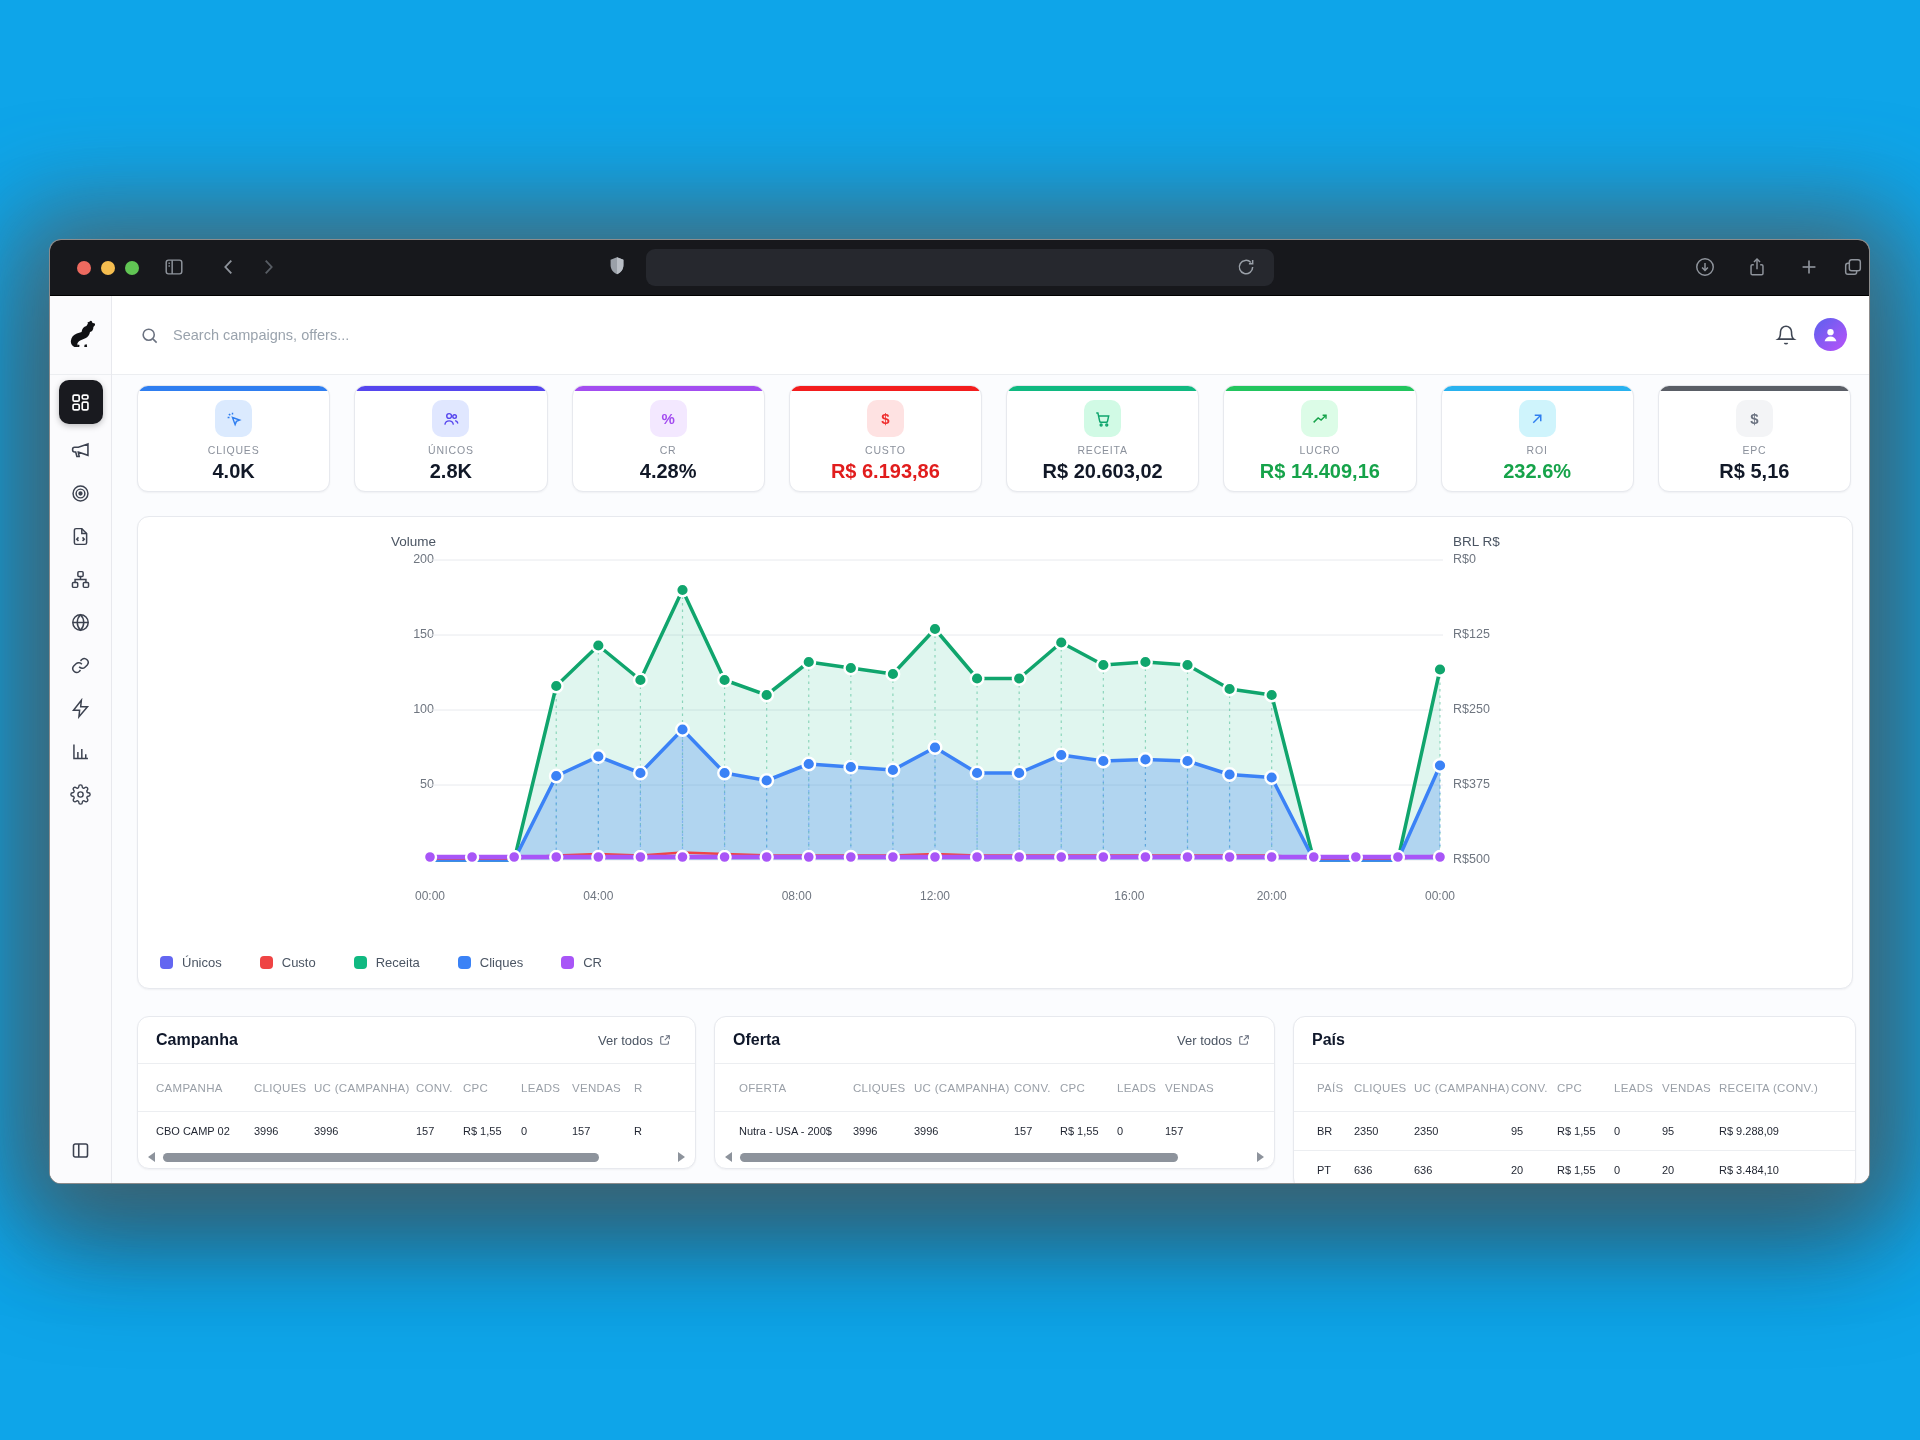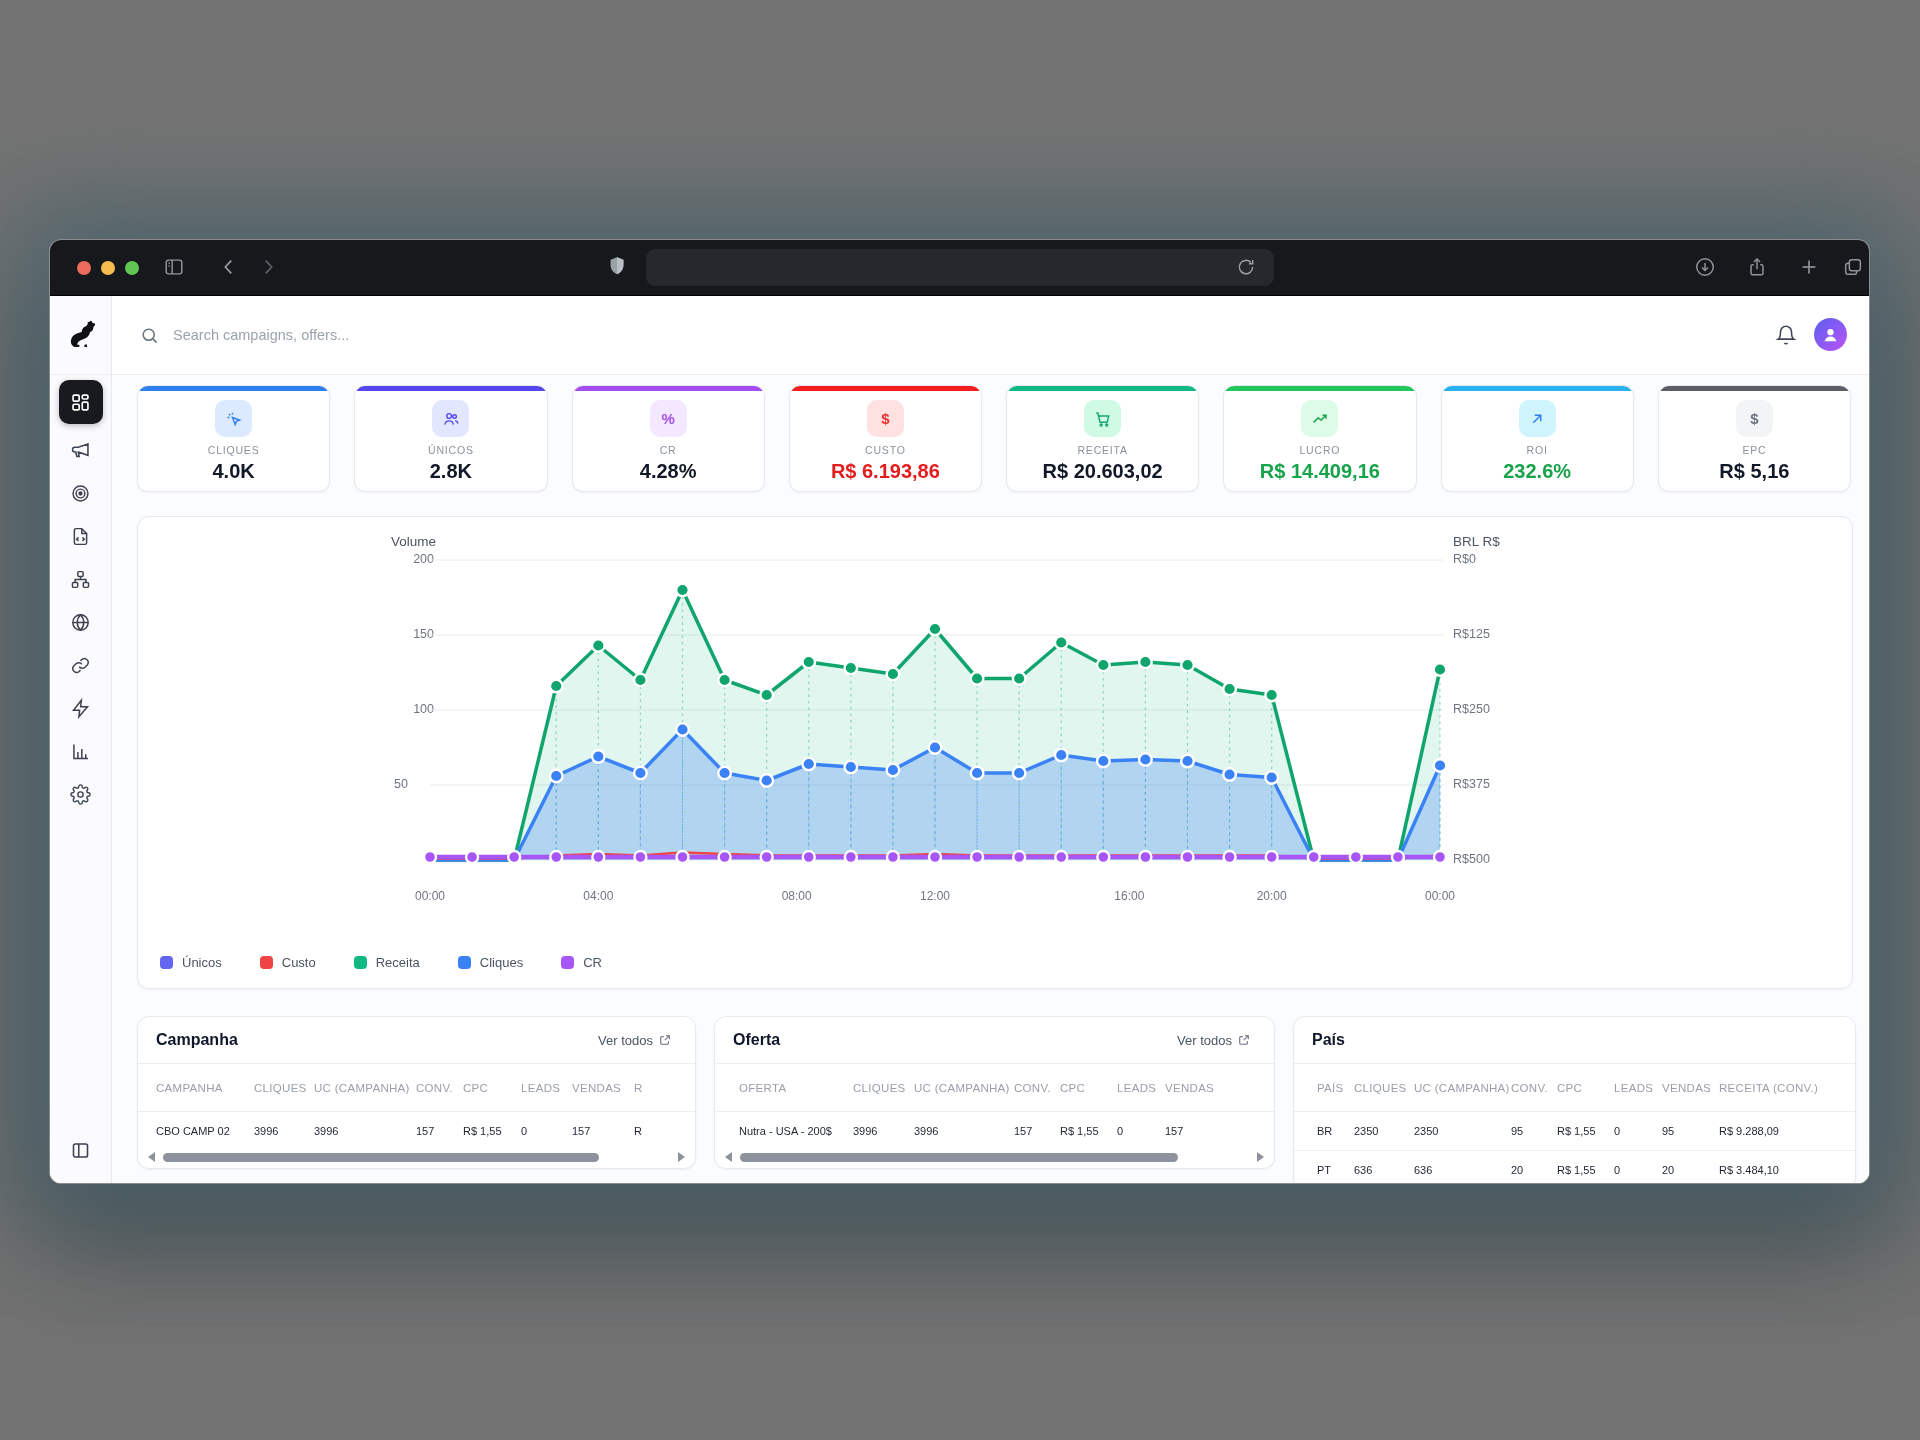--- a/index.html
+++ b/index.html
@@ -1,16 +1,16 @@
 <!DOCTYPE html>
 <html><head>
 <meta charset="utf-8">
 <style>
   html,body{margin:0;padding:0;background:#fff;}
-  .stage{position:relative;width:1920px;height:1440px;background:#737373;overflow:hidden;font-family:"Liberation Sans",sans-serif;}
+  .stage{position:relative;width:1920px;height:1440px;background:#0ea5e9;overflow:hidden;font-family:"Liberation Sans",sans-serif;}
   .window{position:absolute;left:49px;top:239px;width:1819px;height:943px;border-radius:12px;overflow:hidden;
     background:#fff;border:1px solid rgba(0,0,0,.45);
     box-shadow:0 0 90px 34px rgba(77,102,112,.78), 0 46px 110px 8px rgba(22,32,37,.55);}
   
   .titlebar{position:absolute;left:0;top:0;right:0;height:55px;background:#17181c;border-bottom:1px solid #000;}
   .tl{position:absolute;top:21px;width:14px;height:14px;border-radius:50%;}
   .ticon{position:absolute;top:16px;width:22px;height:22px;color:#8f949c;}
   .ticon.dim{color:#585d64;}
   .ticon svg{width:22px;height:22px;display:block;}
   .urlbar{position:absolute;left:596px;top:9px;width:628px;height:37px;background:#26282e;border-radius:9px;border:none;color:#d6d8db;
@@ -337,21 +337,21 @@
               </div>
             </div>
 
           <div class="chartcard">
             <span class="axis-title" style="left:230px;top:17px;width:68px;text-align:right;">Volume</span>
             <span class="axis-title" style="left:1315px;top:17px;">BRL R$</span>
             <div id="chartticks">
                 <span class="tick" style="left:230px;top:35px;width:66px;text-align:right;">200</span>
                 <span class="tick" style="left:230px;top:110px;width:66px;text-align:right;">150</span>
                 <span class="tick" style="left:230px;top:185px;width:66px;text-align:right;">100</span>
-                <span class="tick" style="left:230px;top:260px;width:66px;text-align:center;">50</span>
+                <span class="tick" style="left:230px;top:260px;width:66px;text-align:right;">50</span>
                 <span class="tick" style="left:230px;top:335px;width:66px;text-align:right;">0</span>
                 <span class="tick" style="left:1315px;top:35px;">R$0</span>
                 <span class="tick" style="left:1315px;top:110px;">R$125</span>
                 <span class="tick" style="left:1315px;top:185px;">R$250</span>
                 <span class="tick" style="left:1315px;top:260px;text-align:right;">R$375</span>
                 <span class="tick" style="left:1315px;top:335px;">R$500</span>
                 <span class="xtick" style="left:292px;">00:00</span>
                 <span class="xtick" style="left:460.33333333333337px;">04:00</span>
                 <span class="xtick" style="left:628.6666666666667px;margin-left:30px;">08:00</span>
                 <span class="xtick" style="left:797px;">12:00</span>

